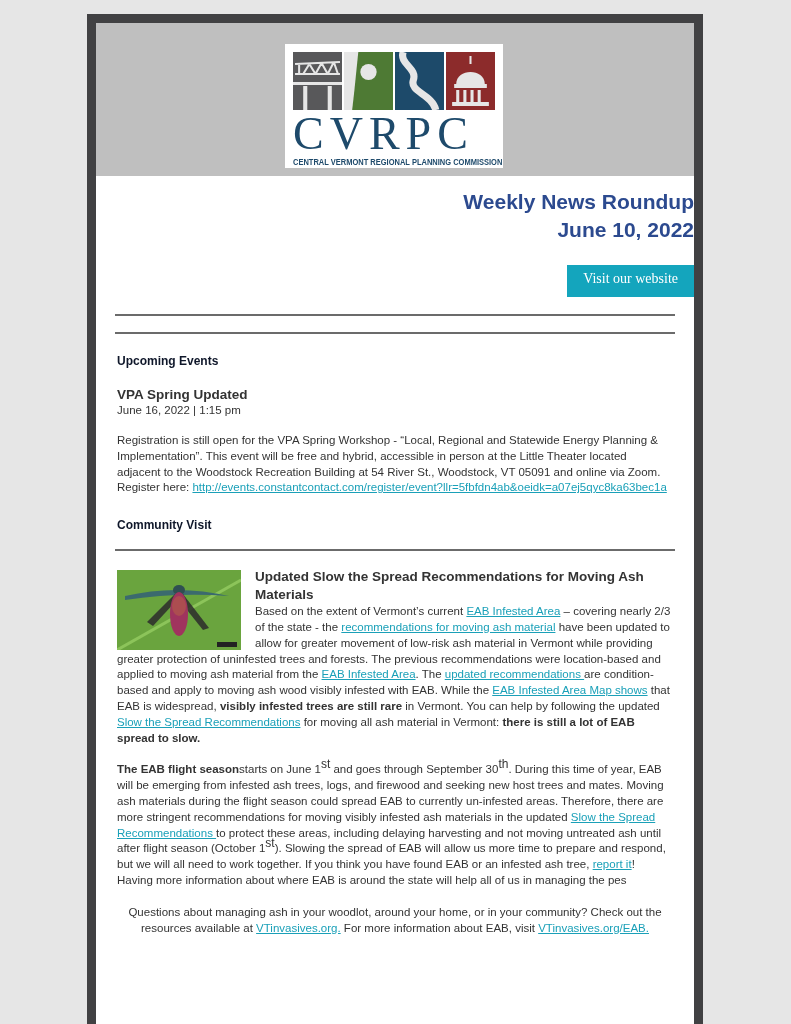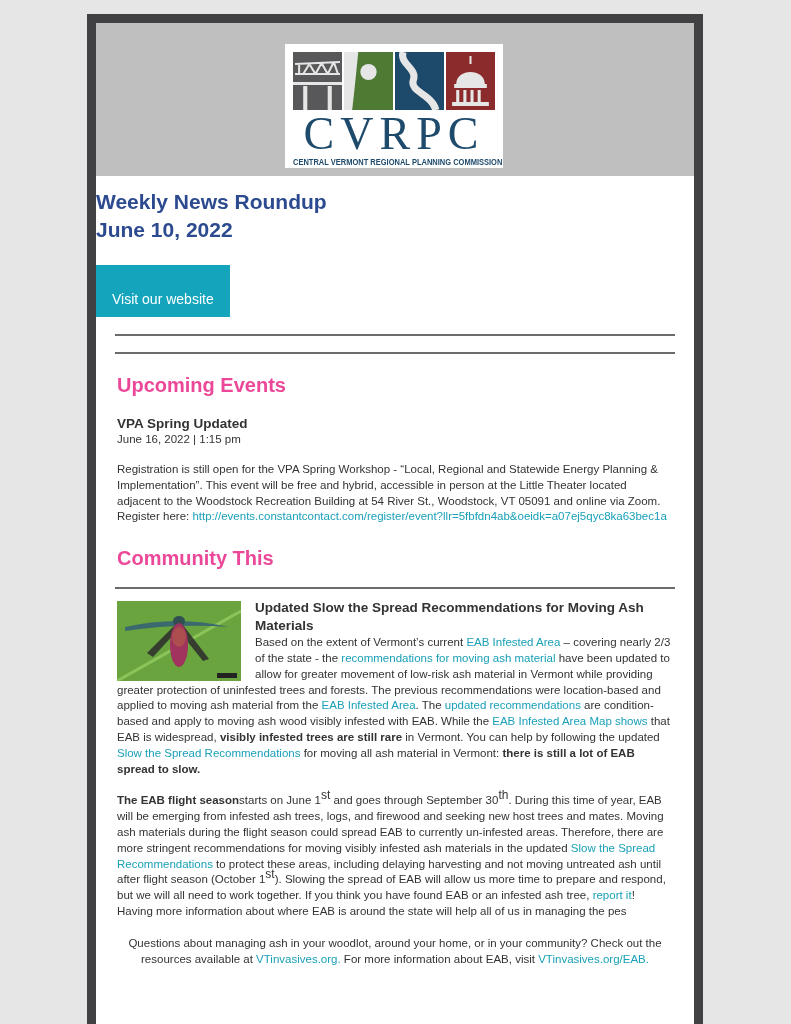--- a/index.html
+++ b/index.html
@@ -32,63 +32,64 @@
   .tile { flex: 1; position: relative; overflow: hidden; }
   .tile.gray { background: #58585a; }
   .tile.green { background: #4e7a34; }
   .tile.blue { background: #1d4a6a; }
   .tile.red { background: #8c2b2b; }
   .tile svg { position: absolute; left: 0; top: 0; width: 100%; height: 100%; }
   .logo-word {
     font-family: "Liberation Serif", serif;
     color: #1e4a6b;
     font-size: 46px; letter-spacing: 6px;
-    text-align: center; line-height: 44px;
+    line-height: 44px;
     margin-top: 2px;
   }
   .logo-sub {
     font-family: "Liberation Sans", sans-serif;
     font-weight: bold; color: #1e4a6b;
     font-size: 7.5px; text-align: center;
     letter-spacing: 0px; transform: scaleY(1.25);
     margin-top: 1px;
     white-space: nowrap;
   }
-  .title-block { text-align: left; padding-top: 12px; }
+  .title-block { text-align: right; padding-top: 12px; }
   .title-line {
     color: #2c4a8f; font-weight: bold;
     font-size: 21px; line-height: 28px;
   }
   .visit-btn {
     display: inline-block; margin-top: 21px;
     background: #14a5bd; color: #ffffff;
-    font-size: 14px; padding: 26px 16px 10px 16px;
+    font-size: 14px; padding: 6px 16px 10px 16px;
     text-decoration: none;
+    font-family: Liberation Serif, serif;
   }
   .divider {
     margin: 0 19px 0 19px;
     border: none; border-top: 2px solid #6b6b6b;
     height: 0;
   }
   .content { padding: 0 21px; }
   .section-heading {
-    color: #ec4899; font-weight: bold;
-    font-size: 20px; margin: 0;
+    color: #0f172a; font-weight: bold;
+    font-size: 12px; margin: 0;
   }
   .event-title {
     font-family: "Liberation Sans", sans-serif;
     font-weight: bold; font-size: 13.5px; color: #333;
     margin: 0;
   }
   .event-meta { font-size: 11.5px; color: #333; margin: 2px 0 0 0; }
   .para {
     font-size: 11.5px; color: #333; line-height: 15.8px;
     margin: 0;
   }
-  a.lnk { color: #1aa0b8; }
+  a.lnk { color: #1aa0b8; text-decoration: underline; }
   .article-img {
     float: left; width: 124px; height: 80px;
     margin: 2px 14px 0 0;
     background: #5f9a3a; position: relative; overflow: hidden;
   }
   .article-title {
     font-weight: bold; font-size: 13.5px; color: #333;
     line-height: 18px; margin: 0;
   }
   sup { font-size: 12px; line-height: 0; }
@@ -147,26 +148,26 @@
 
   <hr class="divider" style="margin-top:17px;">
   <hr class="divider" style="margin-top:16px;">
 
   <div class="content">
     <h2 class="section-heading" style="margin-top:20px;">Upcoming Events</h2>
     <h3 class="event-title" style="margin-top:19px;">VPA Spring Updated</h3>
     <p class="event-meta">June 16, 2022 | 1:15 pm</p>
     <p class="para" style="margin-top:17px;"><span>Registration is still open for the VPA Spring Workshop - “Local, Regional and Statewide Energy Planning &amp; Implementation”. This event will be free and hybrid, accessible in person at the Little Theater located adjacent to the Woodstock Recreation Building at 54 River St., Woodstock, VT 05091 and online via Zoom. Register here: </span><a class="lnk" style="word-break:break-all;">http://events.constantcontact.com/register/event?llr=5fbfdn4ab&amp;oeidk=a07ej5qyc8ka63bec1a</a></p>
 
-    <h2 class="section-heading" style="margin-top:22px;">Community This</h2>
+    <h2 class="section-heading" style="margin-top:22px;">Community Visit</h2>
   </div>
 
   <hr class="divider" style="margin-top:17px;">
 
-  <div class="content" style="padding-top:10px;">
+  <div class="content" style="padding-top:17px;">
     <div class="article-img">
       <svg viewBox="0 0 124 80" width="124" height="80">
         <rect width="124" height="80" fill="#6aa43e"></rect>
         <path d="M0 80 L124 10" stroke="#8cc45a" stroke-width="3"></path>
         <path d="M8 26 Q 60 14 112 26 Q 60 22 8 30 Z" fill="#3b6a6e"></path>
         <path d="M58 24 L30 52 L36 56 L60 30 Z" fill="#2b2b2b" opacity="0.85"></path>
         <path d="M66 24 L92 58 L86 60 L62 30 Z" fill="#2b2b2b" opacity="0.85"></path>
         <ellipse cx="62" cy="20" rx="6" ry="5" fill="#2f4f52"></ellipse>
         <ellipse cx="62" cy="44" rx="9" ry="22" fill="#a0345e"></ellipse>
         <ellipse cx="62" cy="36" rx="7" ry="10" fill="#b0584a" opacity="0.7"></ellipse>

